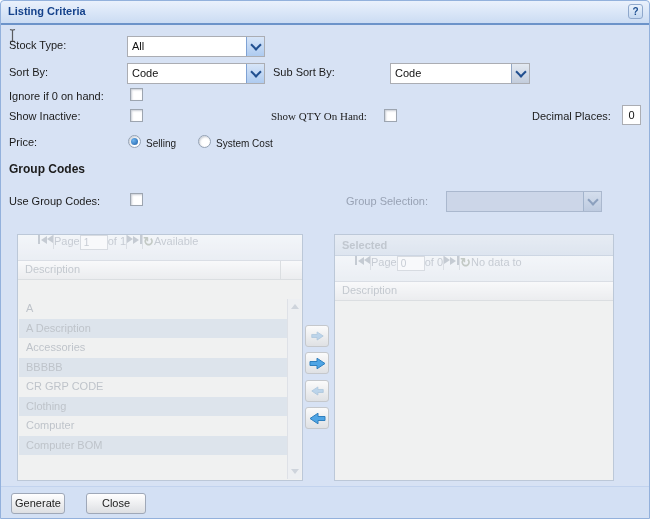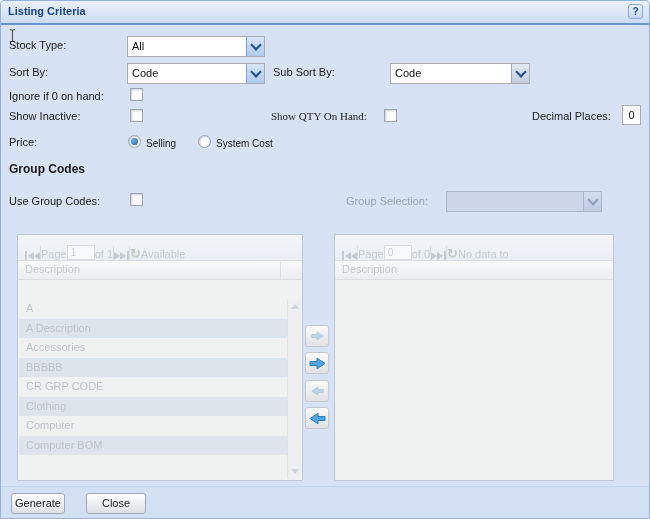--- a/index.html
+++ b/index.html
@@ -34,21 +34,21 @@
   .radio.checked::after{content:"";position:absolute;left:2px;top:2px;right:2px;bottom:2px;border-radius:50%;
     background:radial-gradient(circle at 35% 35%,#6FB4EE,#1D5FA8);}
   .txt-input{position:absolute;border:1px solid #ABADB3;background:#fff;font-size:11px;color:#111;
     text-align:center;padding:0;box-sizing:border-box;font-family:"Liberation Sans",sans-serif;}
   
   .panel{position:absolute;width:286px;height:247px;border:1px solid #BCC8D8;background:#E9EAEA;
     box-sizing:border-box;overflow:hidden;}
   .panel-header{height:20px;background:linear-gradient(#DAE2EE,#CBD7E7);border-bottom:1px solid #B3C1D4;
     font-size:11px;font-weight:bold;color:#9FA9B6;line-height:20px;padding-left:7px;}
   .pgbar{height:25px;background:linear-gradient(#EDF1F6,#DFE5EE);border-bottom:1px solid #C6CDD8;
-    display:flex;align-items:flex-end;padding-left:7px;white-space:nowrap;}
+    display:flex;align-items:flex-start;padding-left:20px;white-space:nowrap;}
   .pg-btn{display:inline-flex;align-items:center;gap:1px;cursor:pointer;}
   .t-left{width:0;height:0;border-style:solid;border-width:4px 6px 4px 0;border-color:transparent #A7B0BC transparent transparent;}
   .t-right{width:0;height:0;border-style:solid;border-width:4px 0 4px 6px;border-color:transparent transparent transparent #A7B0BC;}
   .pg-bar-i{width:2px;height:9px;background:#A7B0BC;}
   .pg-sep{width:1px;height:14px;background:#C7CDD6;}
   .pg-text{font-size:11px;color:#A8B0BC;}
   .pg-input{width:28px;height:15px;border:1px solid #C2C8D2;background:#F4F6F9;font-size:10px;color:#A8B0BC;
     padding:0 3px;box-sizing:border-box;font-family:"Liberation Sans",sans-serif;}
   .pg-refresh{font-size:13px;font-weight:bold;color:#A3ADA6;line-height:1;}
   .col-header{position:relative;height:18px;background:linear-gradient(#F5F6F8,#E1E3E7);border-bottom:1px solid #C8CCD2;
@@ -207,20 +207,23 @@
       <path d="M1 4.5 H8 V1.2 L16 6.5 L8 11.8 V8.5 H1 Z" fill="#9CC4E8" stroke="#7FA9CF" stroke-width="1"></path>
     </svg>
   </div>
   <div class="xfer-btn" style="top:406px;">
     <svg class="flip" width="17" height="13" viewBox="0 0 17 13">
       <path d="M1 4.5 H8 V1.2 L16 6.5 L8 11.8 V8.5 H1 Z" fill="#4FA5E5" stroke="#2F7FBE" stroke-width="1"></path>
     </svg>
   </div>
 
   <div class="panel" style="left:333px;top:233px;width:280px;">
+    <div class="panel-header">
+      <span>Selected</span>
+    </div>
     <div class="pgbar">
       <span class="pg-btn">
           <i class="pg-bar-i"></i>
           <i class="t-left"></i>
         </span>
       <span class="pg-btn">
           <i class="t-left"></i>
         </span>
       <i class="pg-sep"></i>
       <span class="pg-text">Page</span>

